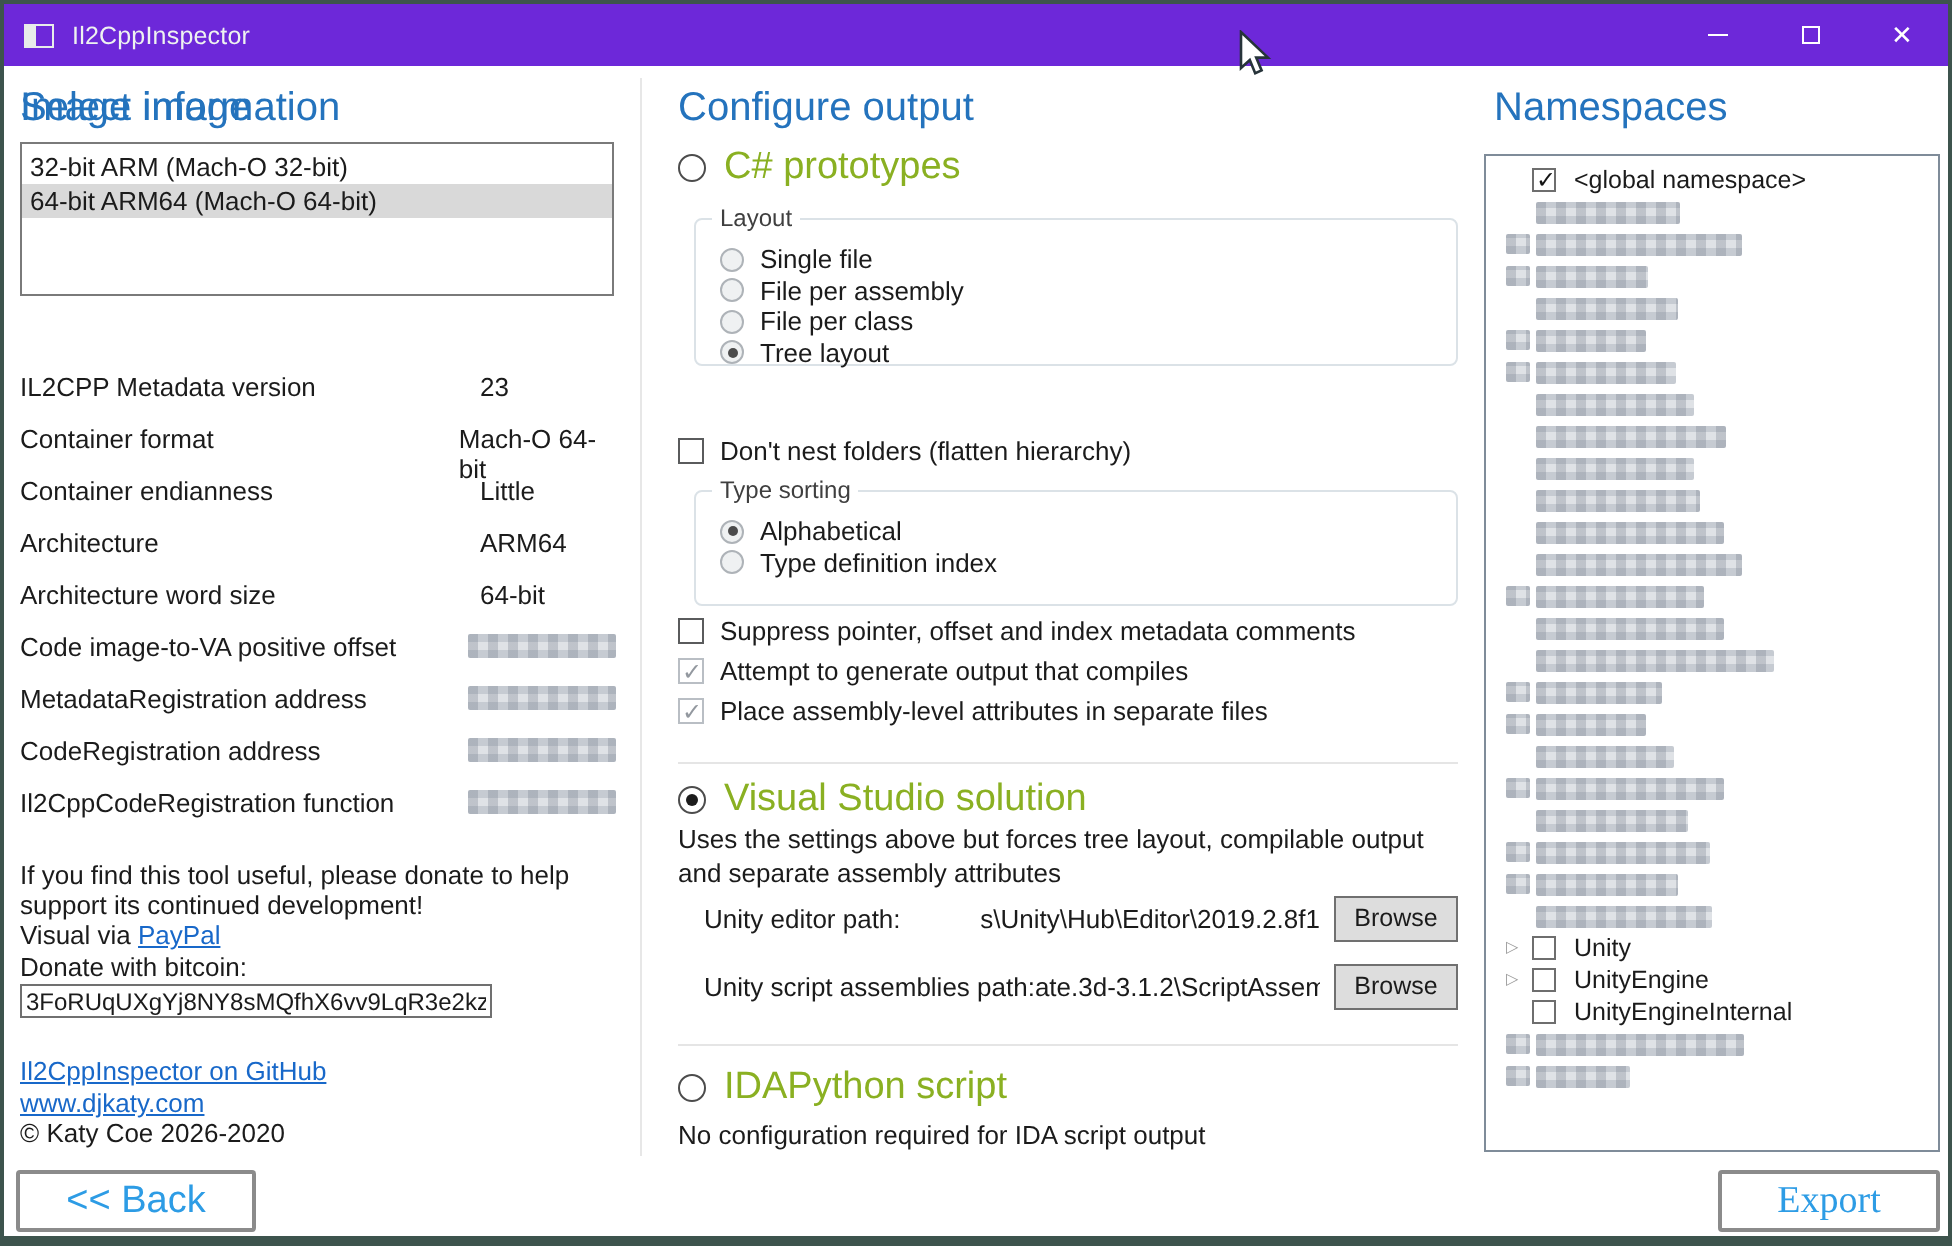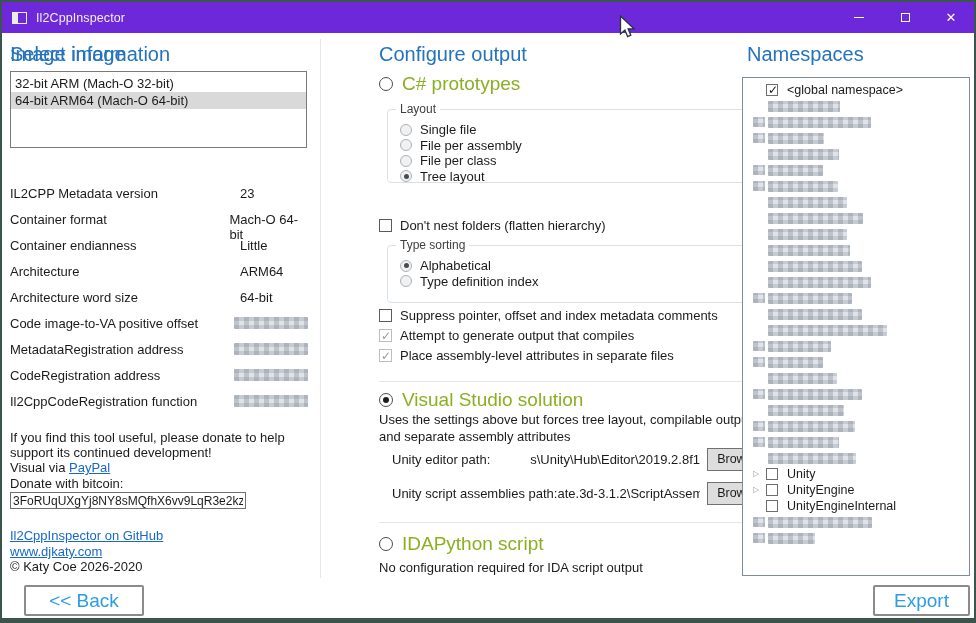--- a/index.html
+++ b/index.html
@@ -55,28 +55,28 @@
     position:absolute; left:2px; top:459px; width:236px; height:17px;
     border:1px solid #707070; font-size:12px; padding:0 2px; color:#1b1b1b;
     font-family:"Liberation Sans","DejaVu Sans",sans-serif;
   }
   .left-link1{ position:absolute; left:2px; top:495px; font-size:13px; }
   .left-link2{ position:absolute; left:2px; top:511px; font-size:13px; }
   .copyright{ position:absolute; left:2px; top:526px; font-size:13px; color:#1b1b1b; }
   .big-btn{
     position:absolute; height:31px; background:#fff; border:2px solid #8b8b8b; border-radius:2px;
     display:flex; align-items:center; justify-content:center;
-    font-size:19px; color:#2d9ce5; cursor:pointer;margin-left:16px;
+    font-size:19px; color:#2d9ce5; cursor:pointer;
   }
   .back-btn{ left:0; top:552px; width:120px; }
 
   .vsep{ position:absolute; left:318px; top:6px; bottom:40px; width:1px; background:#e7e7e7; }
 
   
-  .col-mid{ position:absolute; left:337px; top:0; width:392px; height:100%; font-size:13px; color:#1b1b1b;margin-left:40px; }
+  .col-mid{ position:absolute; left:337px; top:0; width:392px; height:100%; font-size:13px; color:#1b1b1b; }
   .col-mid .section-title{ position:absolute; left:0; top:10px; }
   .out-row{ position:absolute; left:0; display:flex; align-items:center; }
   .radio-lg{ width:14px; height:14px; border:1.5px solid #4c4c4c; border-radius:50%; background:#fff; position:relative; flex:none; }
   .radio-lg.sel::after{ content:''; position:absolute; left:2.5px; top:2.5px; width:6px; height:6px; border-radius:50%; background:#1c1c1c; }
   .out-label{ font-size:19px; color:#8ab022; margin-left:9px; white-space:nowrap; }
   .row-csharp{ top:40px; } .row-vs{ top:356px; } .row-ida{ top:500px; }
 
   .groupbox{ position:absolute; left:8px; width:382px; border:1px solid #dbe2e7; border-radius:4px; }
   .gb-legend{ position:absolute; top:-8px; left:8px; background:#fff; padding:0 4px; font-size:12px; color:#3f3f3f; }
   .gb-layout{ top:76px; height:74px; padding:12px 0 0 12px; }
@@ -117,21 +117,21 @@
   }
   .ns-row{ height:16px; display:flex; align-items:center; padding-left:10px; font-size:12.5px; color:#1b1b1b; }
   .ns-exp{ width:13px; flex:none; font-size:8px; color:#9b9b9b; line-height:10px; }
   .ns-cb{ width:12px; height:12px; border:1px solid #6e6e6e; background:#fff; position:relative; flex:none; }
   .ns-cb.checked::after{ content:'\2713'; position:absolute; left:1px; top:-2px; font-size:12px; color:#141414; }
   .ns-label{ margin-left:9px; white-space:nowrap; }
   .ns-lead{ width:12px; height:10px; margin-right:3px; flex:none; }
   .ns-main{ height:11px; }
   .ns-row.red{ }
   .ns-main.noLead{ margin-left:15px; }
-  .export-btn{ top:552px; right:0; width:97px; }
+  .export-btn{ top:552px; right:0; width:111px;font-family:Liberation Serif, serif; }
 
   .cursor-svg{ position:absolute; left:617px; top:13px; z-index:50; pointer-events:none; }
 </style>
 </head>
 <body>
 
 <div class="window">
 
   <div class="titlebar">
     <span class="app-icon"></span>

